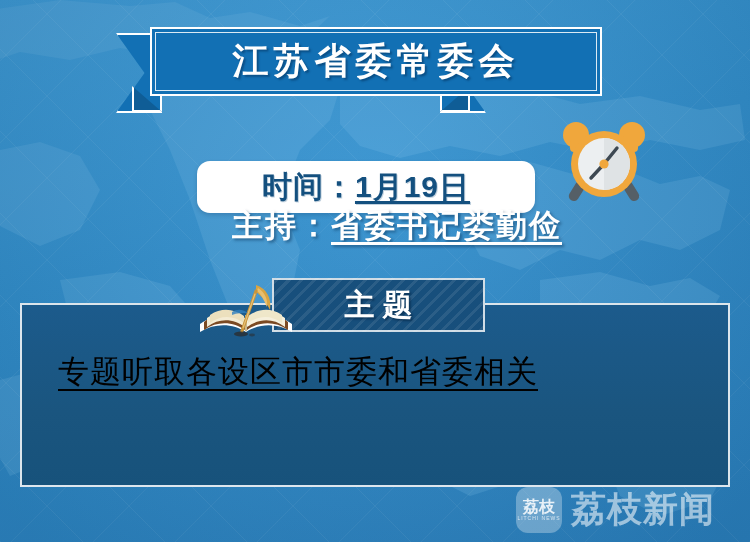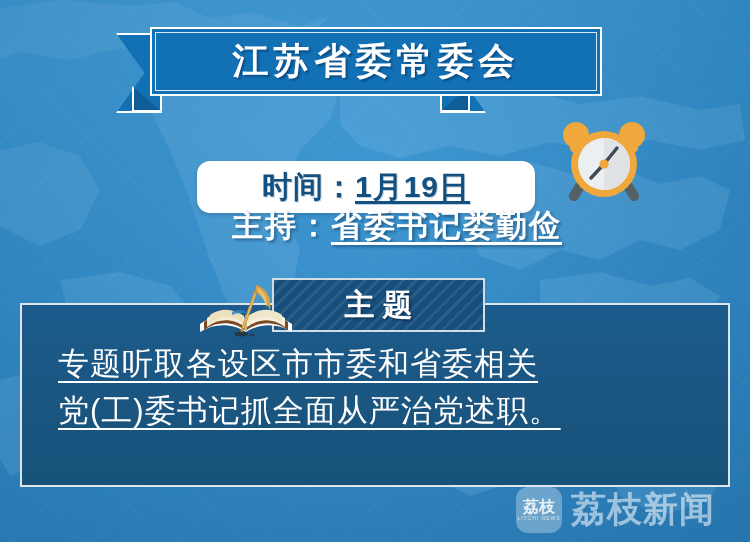--- a/index.html
+++ b/index.html
@@ -147,23 +147,23 @@
     text-indent: 8px;
     text-shadow: 2px 2px 2px rgba(0,30,60,.5);
   }
 
   
   .book { position: absolute; left: 196px; top: 282px; width: 104px; height: 58px; }
 
   
   .body-text {
     position: absolute;
-    left: 58px; top: 340px;
+    left: 58px; top: 348px;
     width: 640px;
-    color: #ffffff;
+    color: #000000;
     font-size: 31px;
     line-height: 47px;
     letter-spacing: 1px;
     white-space: nowrap;
   }
   .body-text .ln {
     display: block;
     text-decoration: underline;
     text-underline-offset: 7px;
     text-decoration-thickness: 2px;
@@ -278,21 +278,20 @@
         <line x1="59" y1="12" x2="47" y2="46" stroke="#e6c178" stroke-width="1.2" stroke-linecap="round"></line>
         <ellipse cx="45" cy="52" rx="7" ry="2.6" fill="#2b2b2b" opacity=".75"></ellipse>
         <ellipse cx="56" cy="53" rx="3" ry="1.4" fill="#2b2b2b" opacity=".55"></ellipse>
         <path d="M36 30 C42 26 48 28 52 31 C46 31 41 31 36 33 Z" fill="#2f7fbf" opacity=".8"></path>
       </g>
     </svg>
   </div>
 
   <div class="body-text">
     <span class="ln">专题听取各设区市市委和省委相关</span>
-    <span class="ln">党(工)委书记抓全面从严治党述职。</span>
   </div>
 
   <div class="watermark">
     <div class="wm-badge">
       <span class="wm-badge-main">荔枝</span>
       <span class="wm-badge-sub">LITCHI NEWS</span>
     </div>
     <span class="wm-text">荔枝新闻</span>
   </div>
 

